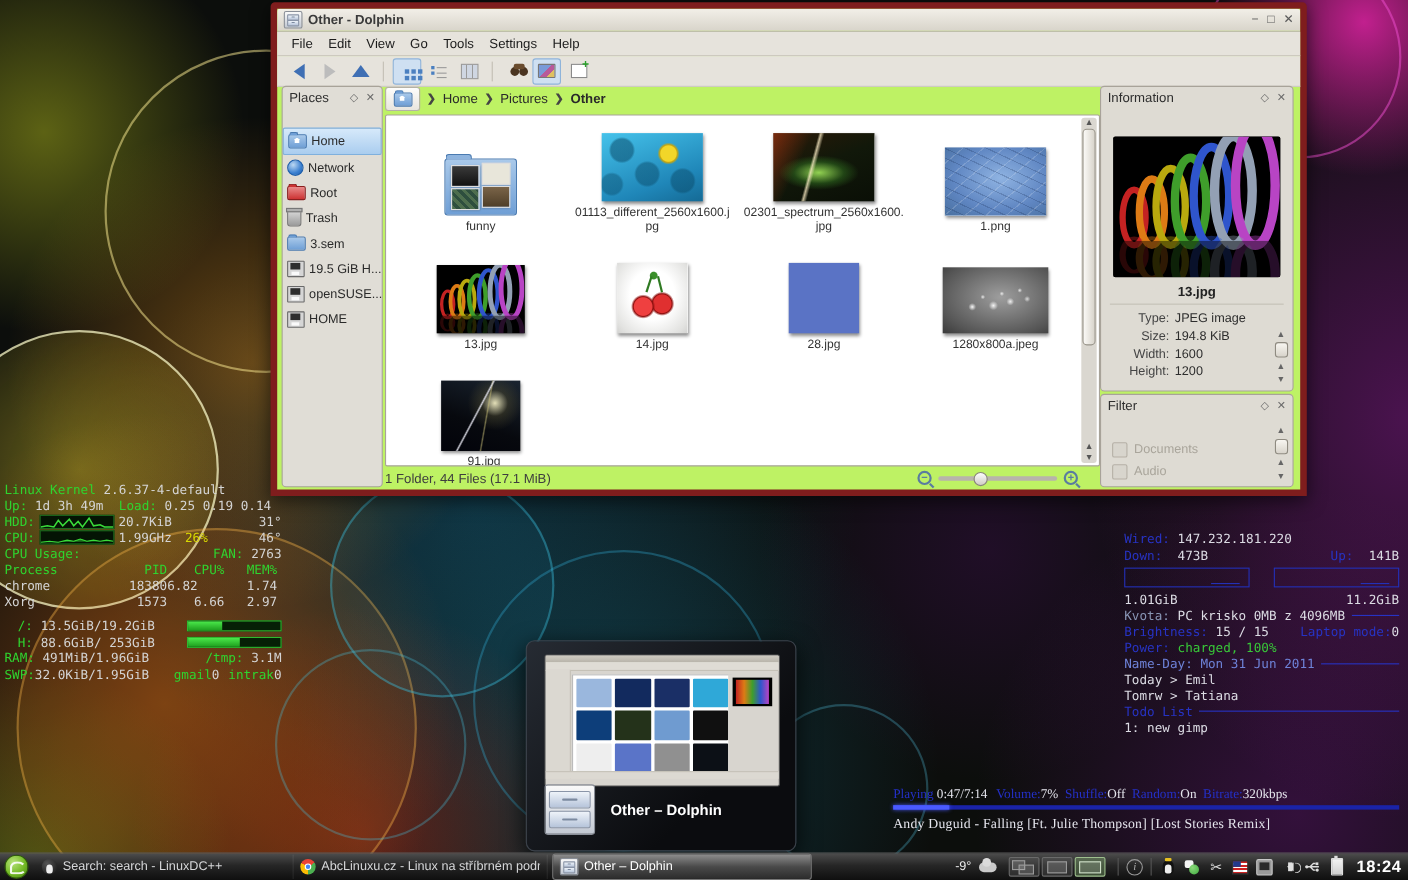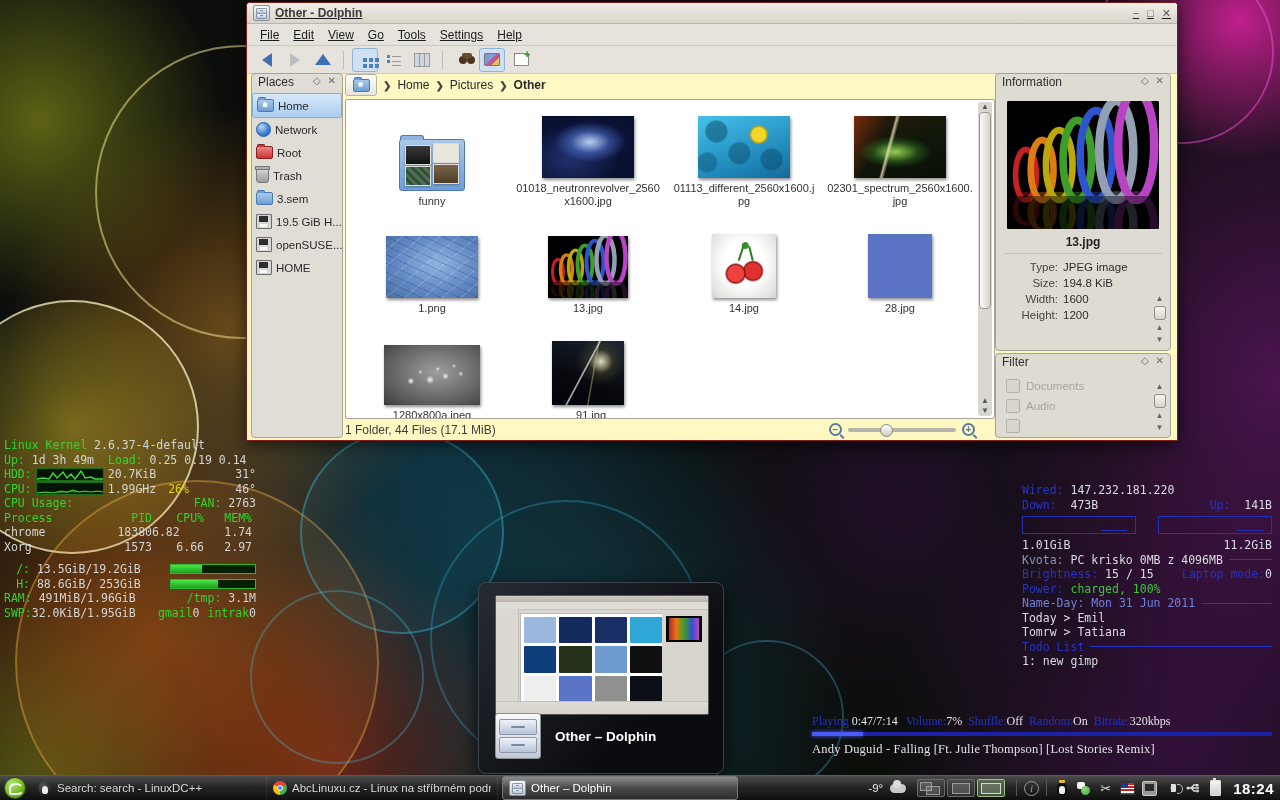--- a/index.html
+++ b/index.html
@@ -26,22 +26,22 @@
       background:radial-gradient(circle, rgba(240,220,50,.40), rgba(240,220,50,.12) 70%, transparent)}
   .r3{left:15px;top:480px;width:360px;height:360px;border:2px solid rgba(255,190,80,.35);background:rgba(250,140,30,.10)}
   .r4{left:300px;top:430px;width:200px;height:200px;border:2px solid rgba(60,190,220,.40);background:rgba(30,140,180,.10)}
   .r5{left:430px;top:500px;width:270px;height:270px;border:2px solid rgba(50,170,210,.35)}
   .r6{left:250px;top:590px;width:170px;height:170px;border:2px solid rgba(70,200,230,.30)}
   .r7{left:690px;top:640px;width:150px;height:150px;border:2px solid rgba(90,210,240,.28)}
   .r8{left:1090px;top:-40px;width:180px;height:180px;border:2px solid rgba(240,80,210,.5)}
 
   
   #win{position:absolute;left:246px;top:2px;width:930px;height:437px;
-    background:#fef9c3;border:1px solid #7f1d1d;border-radius:4px 4px 0 0;
-    box-shadow:0 4px 16px rgba(0,0,0,.55);font-size:12px;color:#1c1c1c;text-decoration:underline;}
+    background:#bef264;border:6px solid #7f1d1d;border-radius:4px 4px 0 0;
+    box-shadow:0 4px 16px rgba(0,0,0,.55);font-size:12px;color:#1c1c1c;}
   #titlebar{height:20px;background:linear-gradient(#f2efe8,#d8d4ca);border-radius:3px 3px 0 0;
     display:flex;align-items:center;padding:0 6px;gap:5px;border-bottom:1px solid #b9b5aa}
   #titlebar .t{font-weight:bold;color:#3a3a3a;font-size:12px}
   .winbtns{margin-left:auto;display:flex;gap:8px;color:#5a5a5a;font-size:11px}
   .winbtns span{cursor:default;line-height:11px}
   #menubar{height:21px;display:flex;align-items:center;padding-left:6px;background:#e6e3dc;border-bottom:1px solid #cdc9bf}
   #menubar .mi{padding:2px 7px;}
   #toolbar{height:27px;display:flex;align-items:center;gap:4px;padding-left:8px;background:#e6e3dc;border-bottom:1px solid #cdc9bf}
   .tsep{width:1px;height:18px;background:#c2beb4;margin:0 4px}
   .tbtn{width:24px;height:22px;display:flex;align-items:center;justify-content:center;border-radius:3px}
@@ -62,21 +62,21 @@
      linear-gradient(90deg,#cfd6e2 0 4px,#9a9a9a 4px 5px,#cfd6e2 5px 9px,#9a9a9a 9px 10px,#cfd6e2 10px)}
   .ic-binoc{width:8px;height:8px;border-radius:50%;background:#4a3420;box-shadow:8px 0 #4a3420;position:relative}
   .ic-binoc::after{content:'';position:absolute;left:3px;top:-3px;width:10px;height:5px;background:#6a4c2e;border-radius:2px}
   .ic-preview{width:14px;height:11px;border:1px solid #777;border-radius:1px;
      background:linear-gradient(135deg,#7a9ad8 0 45%,#b85a9a 45% 70%,#e0c060 70%)}
   .ic-split{width:13px;height:11px;border:1px solid #8a8a8a;background:#fff;position:relative}
   .ic-split::after{content:'+';position:absolute;right:-3px;top:-6px;color:#2ca02c;font-weight:bold;font-size:11px}
 
   
   .panelbox{position:absolute;background:#dedbd3;border:1px solid #a8a399;border-radius:4px}
-  .phead{height:18px;display:flex;padding:1px 6px 0;font-size:12px;color:#2e2e2e}
+  .phead{height:18px;display:flex;align-items:center;padding:1px 6px 18px;font-size:12px;color:#2e2e2e}
   .phead .pbtns{margin-left:auto;display:flex;gap:7px;color:#6a6a6a;font-size:10px}
   
   #places{left:4px;top:70px;width:90px;height:363px;background:#e0ddd6}
   .pitem{height:23px;display:flex;align-items:center;gap:4px;padding-left:4px;font-size:11.5px;color:#2a2a2a;overflow:hidden;white-space:nowrap}
   .pitem.sel{background:linear-gradient(#d6e9fa,#aacdef);border:1px solid #7fb0dd;border-radius:2px}
   .fold{width:15px;height:11px;border-radius:2px;position:relative;flex:0 0 auto;
     background:linear-gradient(#a9c9ea,#6f9fd6);border:1px solid #4a7ab0}
   .fold::before{content:'';position:absolute;left:0;top:-3px;width:6px;height:2px;background:#6f9fd6;border:1px solid #4a7ab0;border-bottom:none;border-radius:2px 2px 0 0}
   .fold.red{background:linear-gradient(#e98a8a,#c33);border-color:#8a1f1f}
   .fold.red::before{background:#c33;border-color:#8a1f1f}
@@ -429,24 +429,20 @@
       <div class="cell">
         <div class="thumb t-folder">
             <span class="p p1"></span>
             <span class="p p2"></span>
             <span class="p p3"></span>
             <span class="p p4"></span>
           </div>
         <div class="fname">funny</div>
       </div>
       <div class="cell">
-        <div class="thumb t-neutron"></div>
-        <div class="fname">01018_neutronrevolver_2560x1600.jpg</div>
-      </div>
-      <div class="cell">
         <div class="thumb t-different"></div>
         <div class="fname">01113_different_2560x1600.jpg</div>
       </div>
       <div class="cell">
         <div class="thumb t-spectrum"></div>
         <div class="fname">02301_spectrum_2560x1600.jpg</div>
       </div>
       <div class="cell">
         <div class="thumb t-1png"></div>
         <div class="fname">1.png</div>

